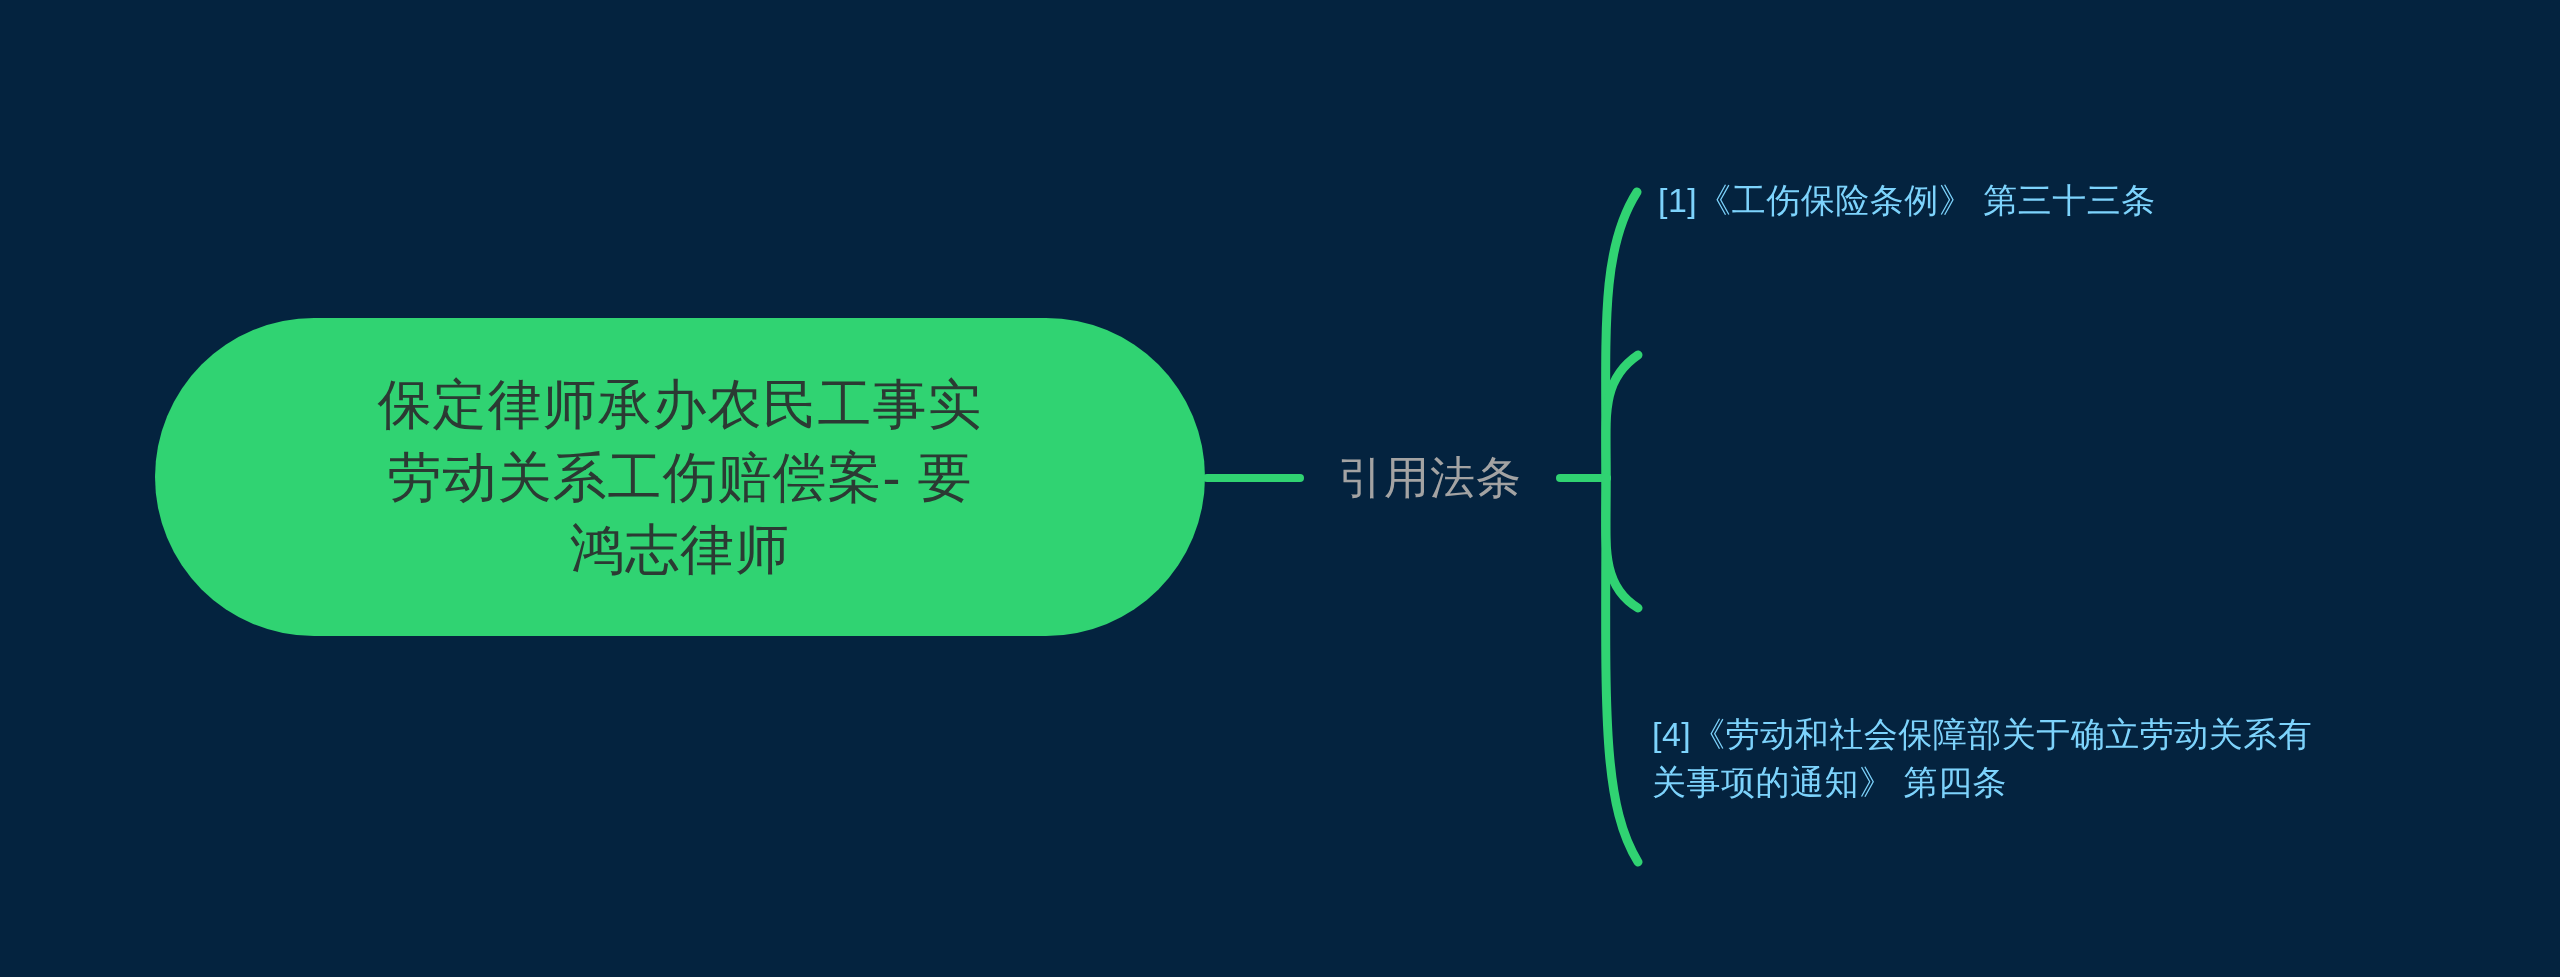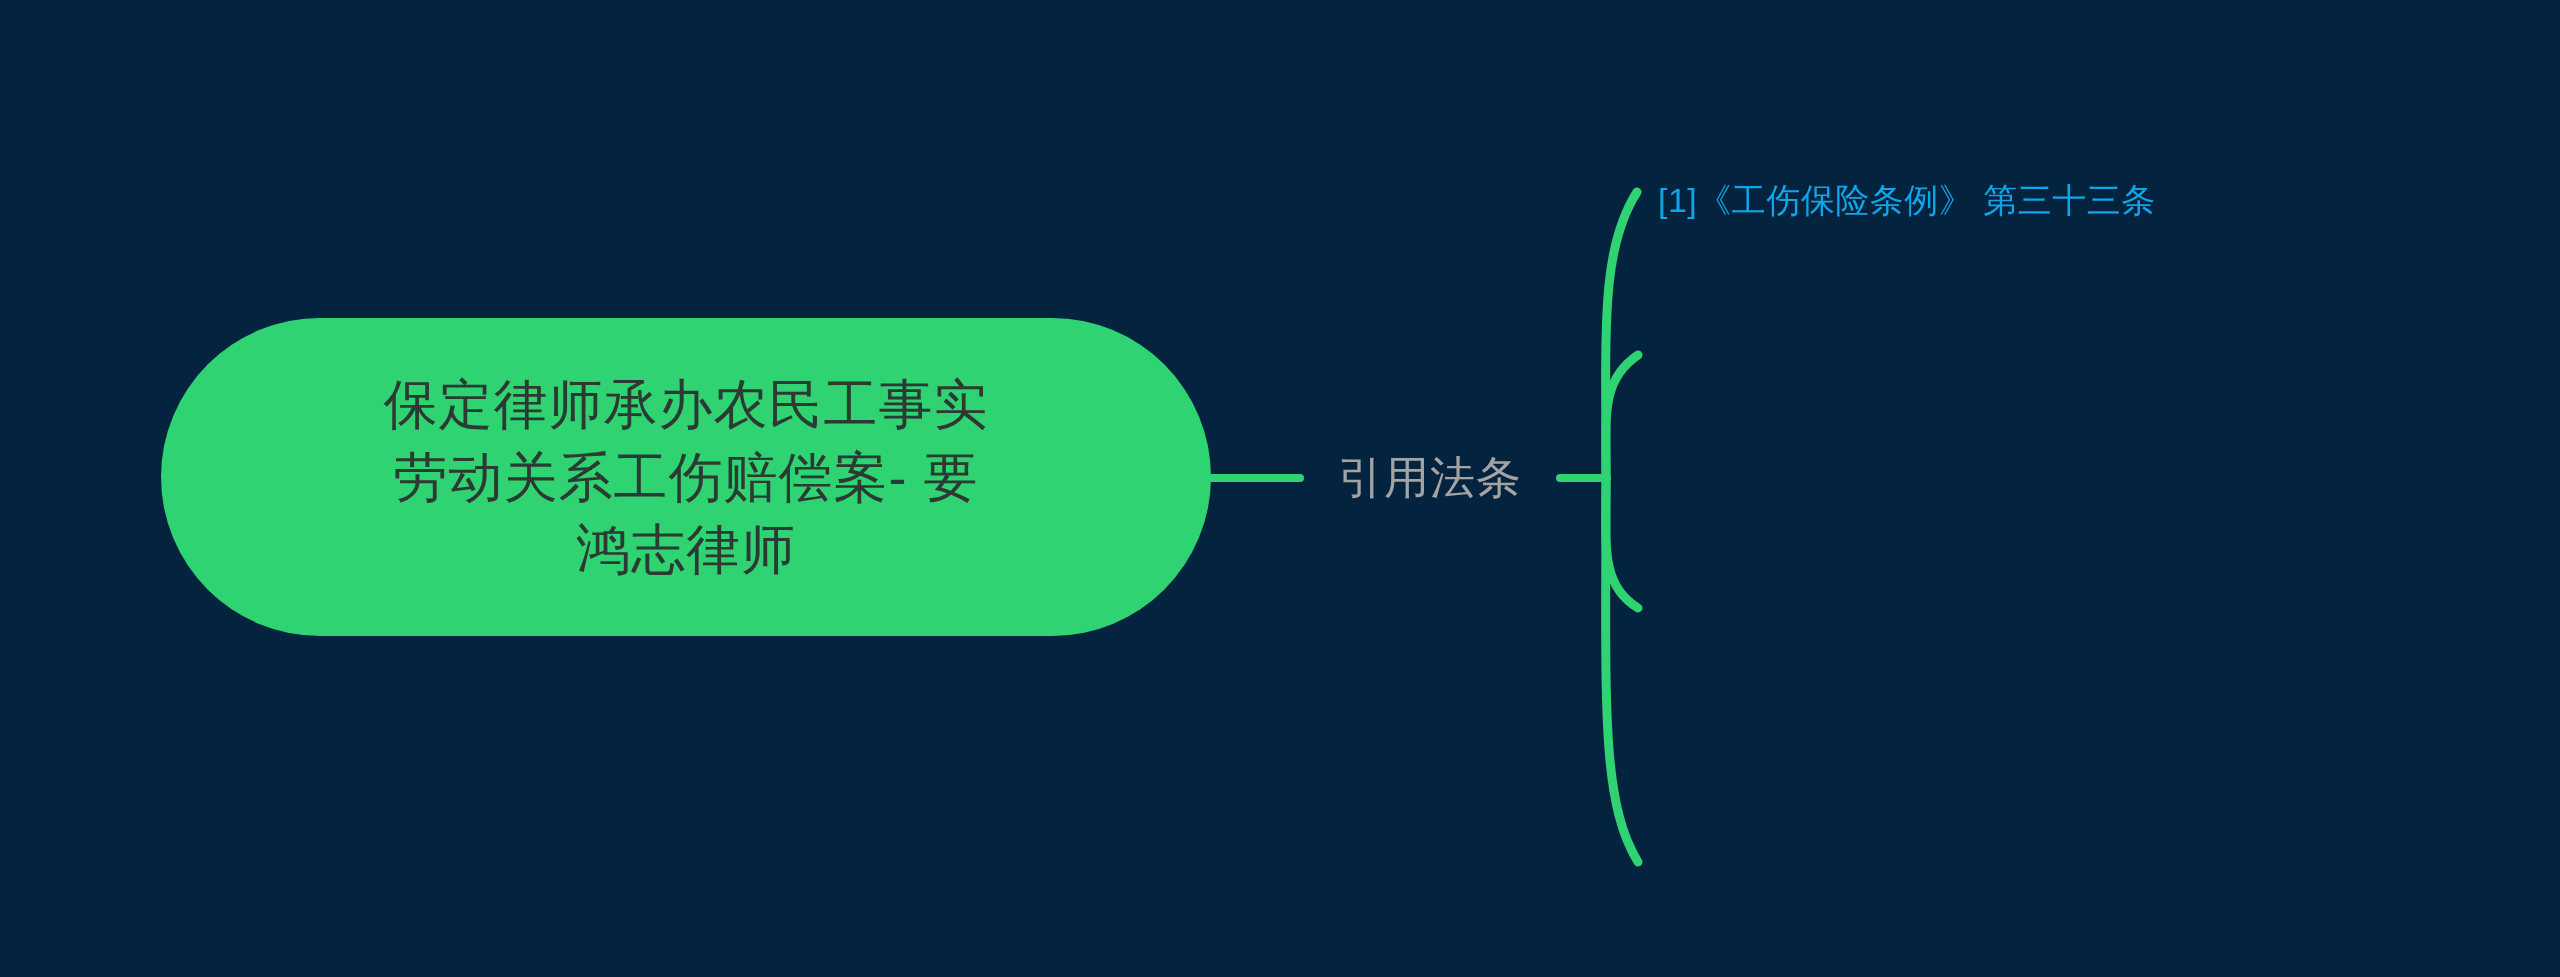--- a/index.html
+++ b/index.html
@@ -16,21 +16,21 @@
   }
   #mindmap {
     position: absolute;
     inset: 0;
     width: 2560px;
     height: 977px;
   }
   
   .root-node {
     position: absolute;
-    left: 161px;
+    left: 155px;
     top: 318px;
     width: 1050px;
     height: 318px;
     background: #30d372;
     border-radius: 159px;
     box-sizing: border-box;
     display: flex;
     align-items: center;
     justify-content: center;
     text-align: center;
@@ -66,21 +66,21 @@
     position: absolute;
     left: 0;
     top: 0;
     width: 2560px;
     height: 977px;
     pointer-events: none;
   }
   
   .leaf {
     position: absolute;
-    color: #0ea5e9;
+    color: #7dd3fc;
     font-size: 34px;
     line-height: 1.42;
     letter-spacing: 0.5px;
     white-space: pre-line;
   }
   .leaf-1 { left: 1658px; top: 176px; width: 840px; }
   .leaf-2 { left: 1652px; top: 336px; width: 840px; }
   .leaf-3 { left: 1646px; top: 503px; width: 800px; }
   .leaf-4 { left: 1652px; top: 710px; width: 800px; }
 </style>
@@ -110,14 +110,16 @@
     <div class="root-node-text">保定律师承办农民工事实
 劳动关系工伤赔偿案- 要
 鸿志律师</div>
   </div>
 
   <div class="branch-label">
     <span class="branch-label-text">引用法条</span>
   </div>
 
   <div class="leaf leaf-1">[1]《工伤保险条例》 第三十三条</div>
+  <div class="leaf leaf-4">[4]《劳动和社会保障部关于确立劳动关系有
+关事项的通知》 第四条</div>
 
 </div>
 
 </body></html>

